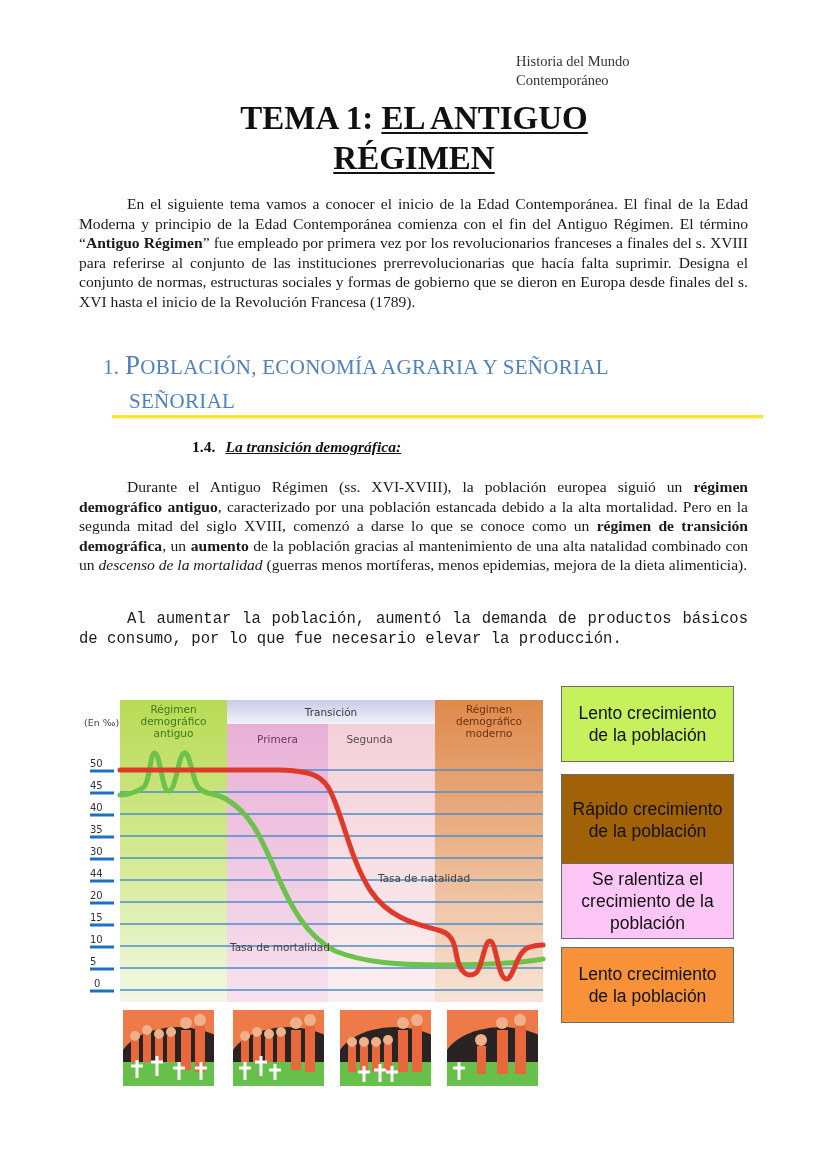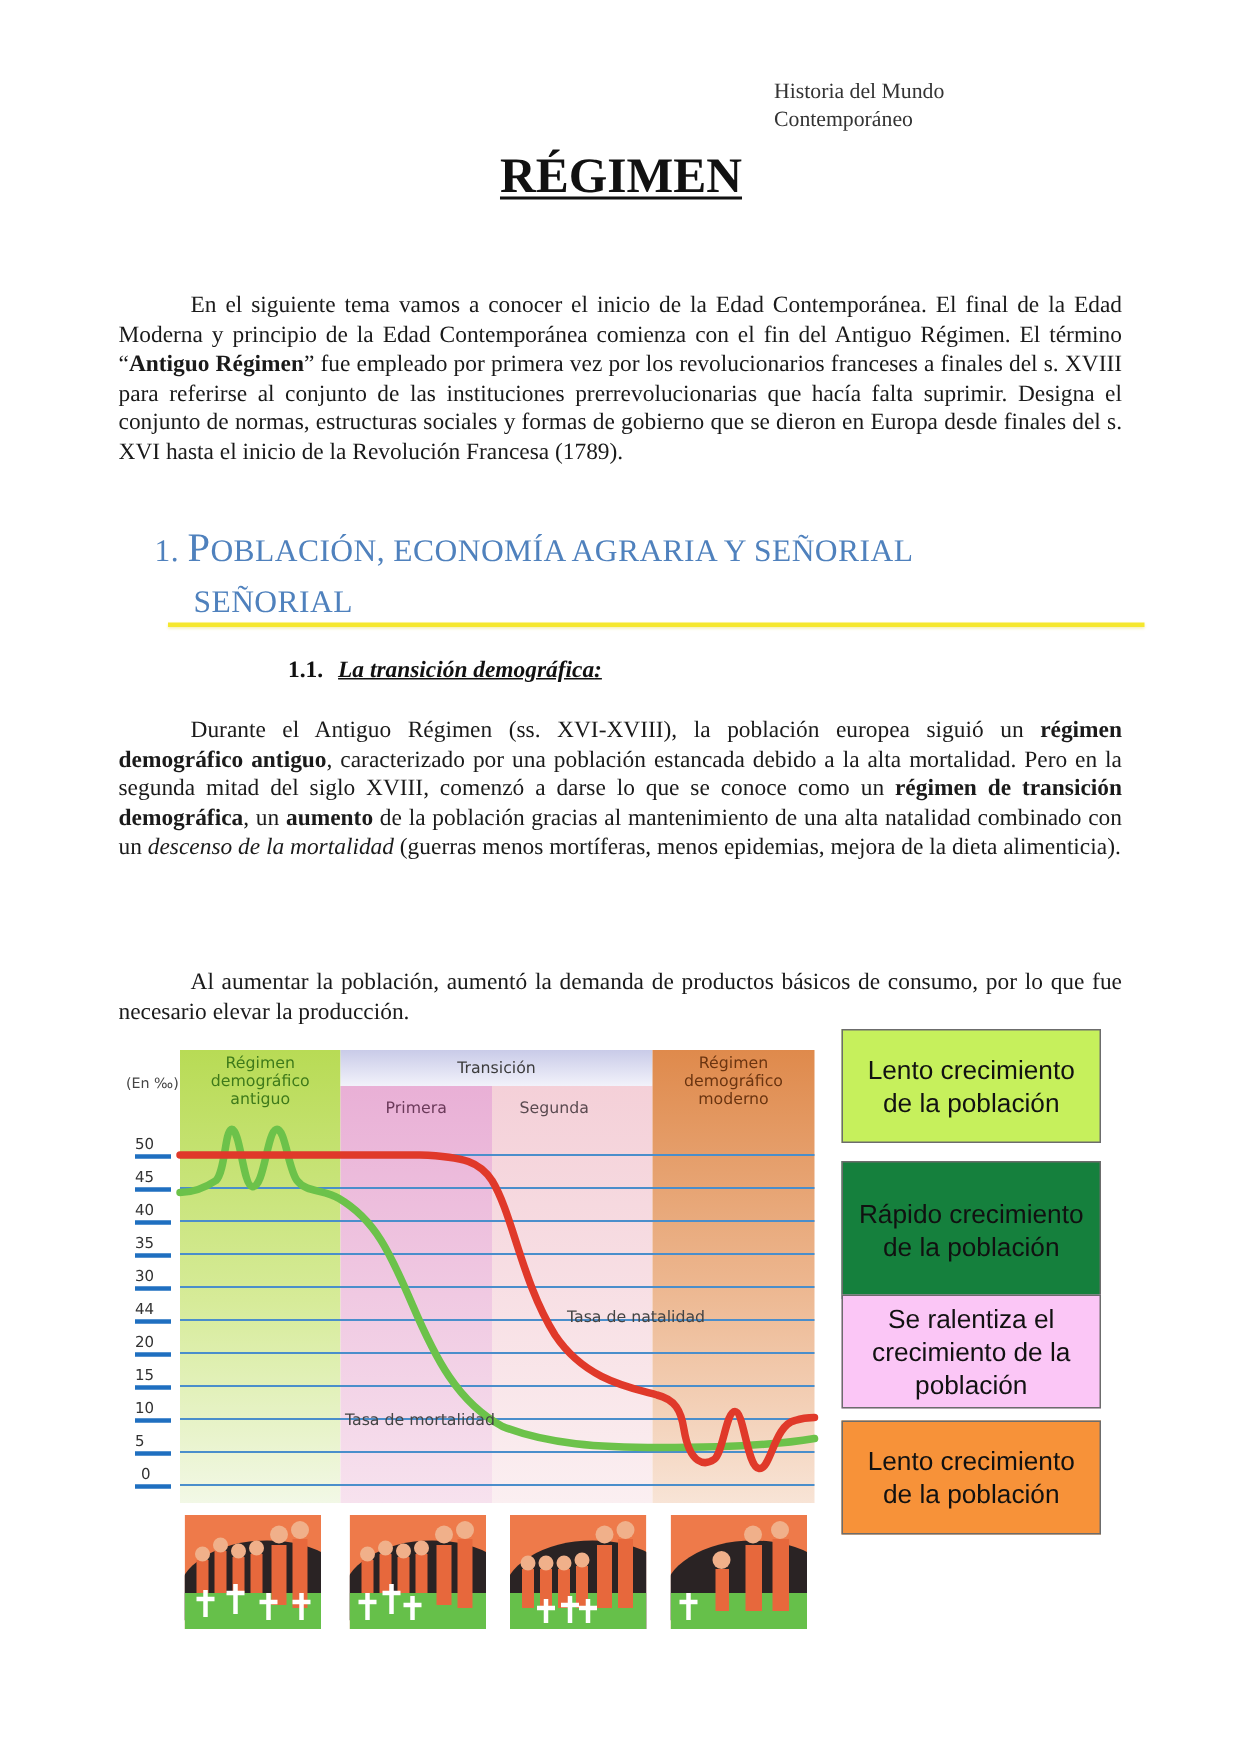--- a/index.html
+++ b/index.html
@@ -33,38 +33,39 @@
 </style>
 </head>
 <body>
 
 <div class="header-note">
   <div>Historia del Mundo</div>
   <div>Contemporáneo</div>
 </div>
 
 <div class="page-title">
+  <div><span>TEMA 1: </span><span class="u">EL ANTIGUO</span></div>
   <div><span class="u">RÉGIMEN</span></div>
 </div>
 
 <p class="para" style="top:182px; margin:12px 0 0 0;"><span class="indent"></span><span>En el siguiente tema vamos a conocer el inicio de la Edad Contemporánea. El final de la Edad Moderna y principio de la Edad Contemporánea comienza con el fin del Antiguo Régimen. El término “</span><b>Antiguo Régimen</b><span>” fue empleado por primera vez por los revolucionarios franceses a finales del s. XVIII para referirse al conjunto de las instituciones prerrevolucionarias que hacía falta suprimir. Designa el conjunto de normas, estructuras sociales y formas de gobierno que se dieron en Europa desde finales del s. XVI hasta el inicio de la Revolución Francesa (1789).</span></p>
 
 <div class="section-heading">
   <div><span>1.</span> <span class="cap">P</span><span>OBLACIÓN, ECONOMÍA AGRARIA Y SEÑORIAL</span></div>
   <div class="line2">SEÑORIAL</div>
 </div>
 <div class="section-rule"></div>
 
 <div class="subheading">
-  <span class="num">1.1.</span><span class="ttl">La transición demográfica</span><span class="ttl">:</span>
+  <span class="num">1.4.</span><span class="ttl">La transición demográfica</span><span class="ttl">:</span>
 </div>
 
 <p class="para" style="top:465px; margin:12px 0 0 0;"><span class="indent"></span><span>Durante el Antiguo Régimen (ss. XVI-XVIII), la población europea siguió un </span><b>régimen demográfico antiguo</b><span>, caracterizado por una población estancada debido a la alta mortalidad. Pero en la segunda mitad del siglo XVIII, comenzó a darse lo que se conoce como un </span><b>régimen de transición demográfica</b><span>, un </span><b>aumento</b><span> de la población gracias al mantenimiento de una alta natalidad combinado con un </span><i>descenso de la mortalidad</i><span> (guerras menos mortíferas, menos epidemias, mejora de la dieta alimenticia).</span></p>
 
-<p class="para" style="top:633px; margin:12px 0 0 0;"><span class="indent"></span><span>Al aumentar la población, aumentó la demanda de productos básicos de consumo, por lo que fue necesario elevar la producción.</span></p>
+<p class="para" style="top:598px; margin:12px 0 0 0;font-family:Liberation Mono, monospace;"><span class="indent"></span><span>Al aumentar la población, aumentó la demanda de productos básicos de consumo, por lo que fue necesario elevar la producción.</span></p>
 
 <div class="chart">
   <svg width="470" height="310" viewBox="0 0 470 310">
     <defs>
       <linearGradient id="gGreen" x1="0" y1="0" x2="0" y2="1">
         <stop offset="0" stop-color="#b8db55"></stop>
           <stop offset="0.55" stop-color="#d6eb98"></stop>
           <stop offset="1" stop-color="#f2f8e6"></stop>
       </linearGradient>
       <linearGradient id="gPink" x1="0" y1="0" x2="0" y2="1">
@@ -144,21 +145,21 @@
   <div class="tick-label" style="top:261px;">5</div>
   <div class="tick-label" style="top:283px; left:14px;">0</div>
 
   <div class="series-label" style="left:298px; top:177px;">Tasa de natalidad</div>
   <div class="series-label" style="left:150px; top:246px;">Tasa de mortalidad</div>
 </div>
 
 <div class="phase-box" style="top:686px; height:76px; background:#c6f05c;">
     <span style="display:block; width:150px;">Lento crecimiento de la población</span>
   </div>
-<div class="phase-box" style="top:774px; height:92px; background:#15803d;">
+<div class="phase-box" style="top:774px; height:92px; background:#a16207;">
     <span style="display:block; width:150px;">Rápido crecimiento de la población</span>
   </div>
 <div class="phase-box" style="top:863px; height:76px; background:#fbc6f6;">
     <span style="display:block; width:140px;">Se ralentiza el crecimiento de la población</span>
   </div>
 <div class="phase-box" style="top:947px; height:76px; background:#f79239;">
     <span style="display:block; width:150px;">Lento crecimiento de la población</span>
   </div>
 
 <div class="illustration" style="left:123px;">

